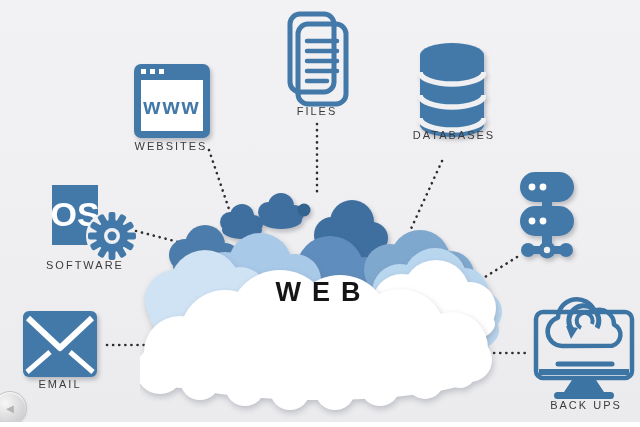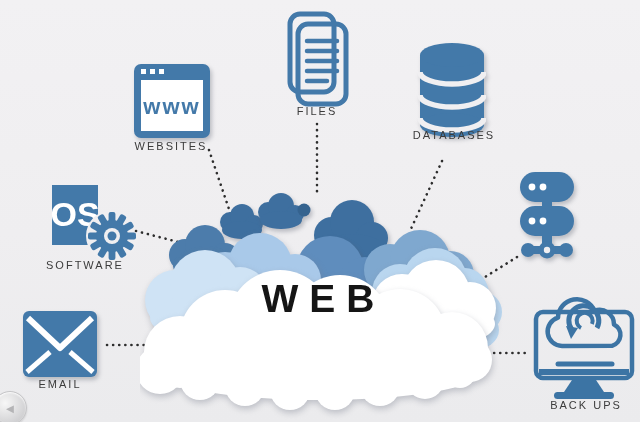--- a/index.html
+++ b/index.html
@@ -33,21 +33,21 @@
   .c-darkmed{fill:var(--darkmed-cloud);} .c-med{fill:var(--medium-cloud);}
   .c-medlight{fill:var(--medlight-cloud);} .c-light{fill:var(--light-cloud);}
   .c-pale{fill:var(--pale-cloud);} .c-lighter{fill:var(--lighter-cloud);}
   .c-white{fill:var(--cloud-white);}
   .shadow-soft{filter:drop-shadow(2px 3px 2px rgba(90,95,110,0.35));}
   .shadow-light{filter:drop-shadow(1px 3px 3px rgba(120,125,140,0.40));}
   #center-text{
     position:absolute;left:150px;top:279px;width:336px;text-align:center;
     color:var(--title-color);font-weight:700;line-height:1;z-index:6;
   }
-  #center-text .l1{font-size:39px;letter-spacing:11px;text-indent:11px;}
+  #center-text .l1{font-size:27px;letter-spacing:11px;text-indent:11px;}
   #center-text .l2{font-size:40px;letter-spacing:6px;text-indent:6px;margin-top:9px;}
   #back-btn{
     position:absolute;left:-7px;top:391px;width:32px;height:32px;border-radius:50%;
     background:radial-gradient(circle at 35% 35%,#f7f7f7,#d2d2d4 70%,#bdbdbf);
     border:1.5px solid #c6c6c8;box-shadow:inset 0 1px 2px #ffffff,0 1px 2px rgba(0,0,0,.15);
     color:#b4b4b6;font-size:13px;display:flex;align-items:center;justify-content:center;
     z-index:8;cursor:pointer;
   }
   svg text{font-family:"Liberation Sans", sans-serif;}
 </style>

